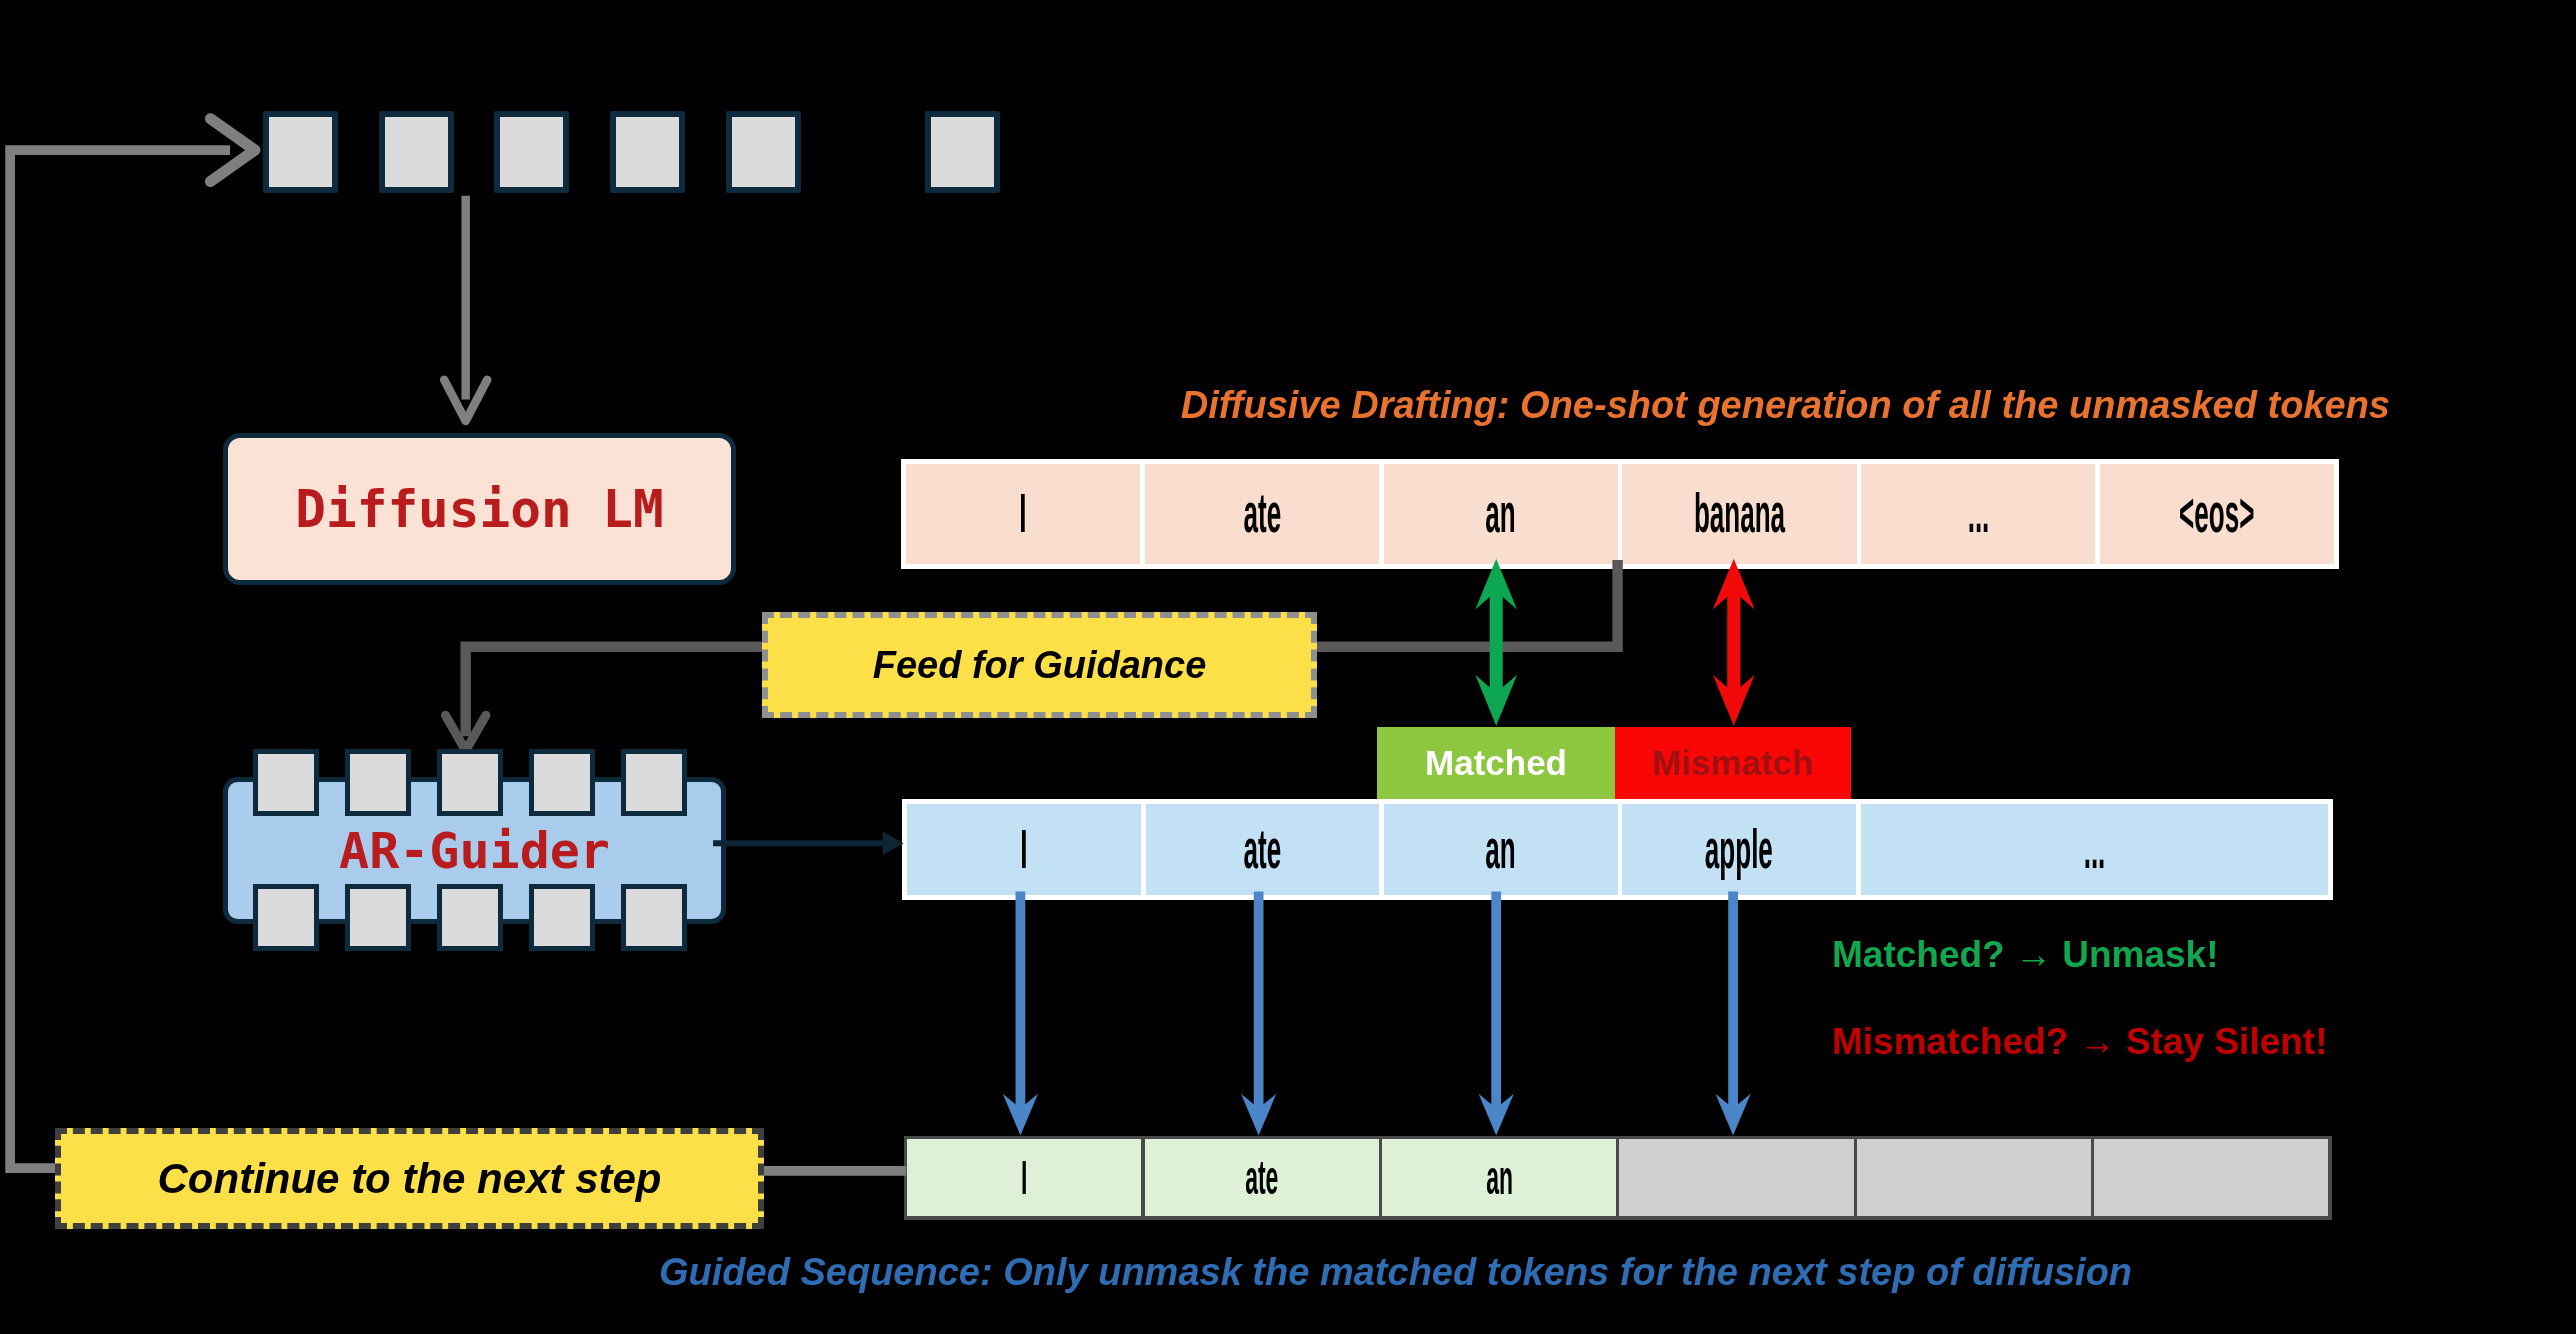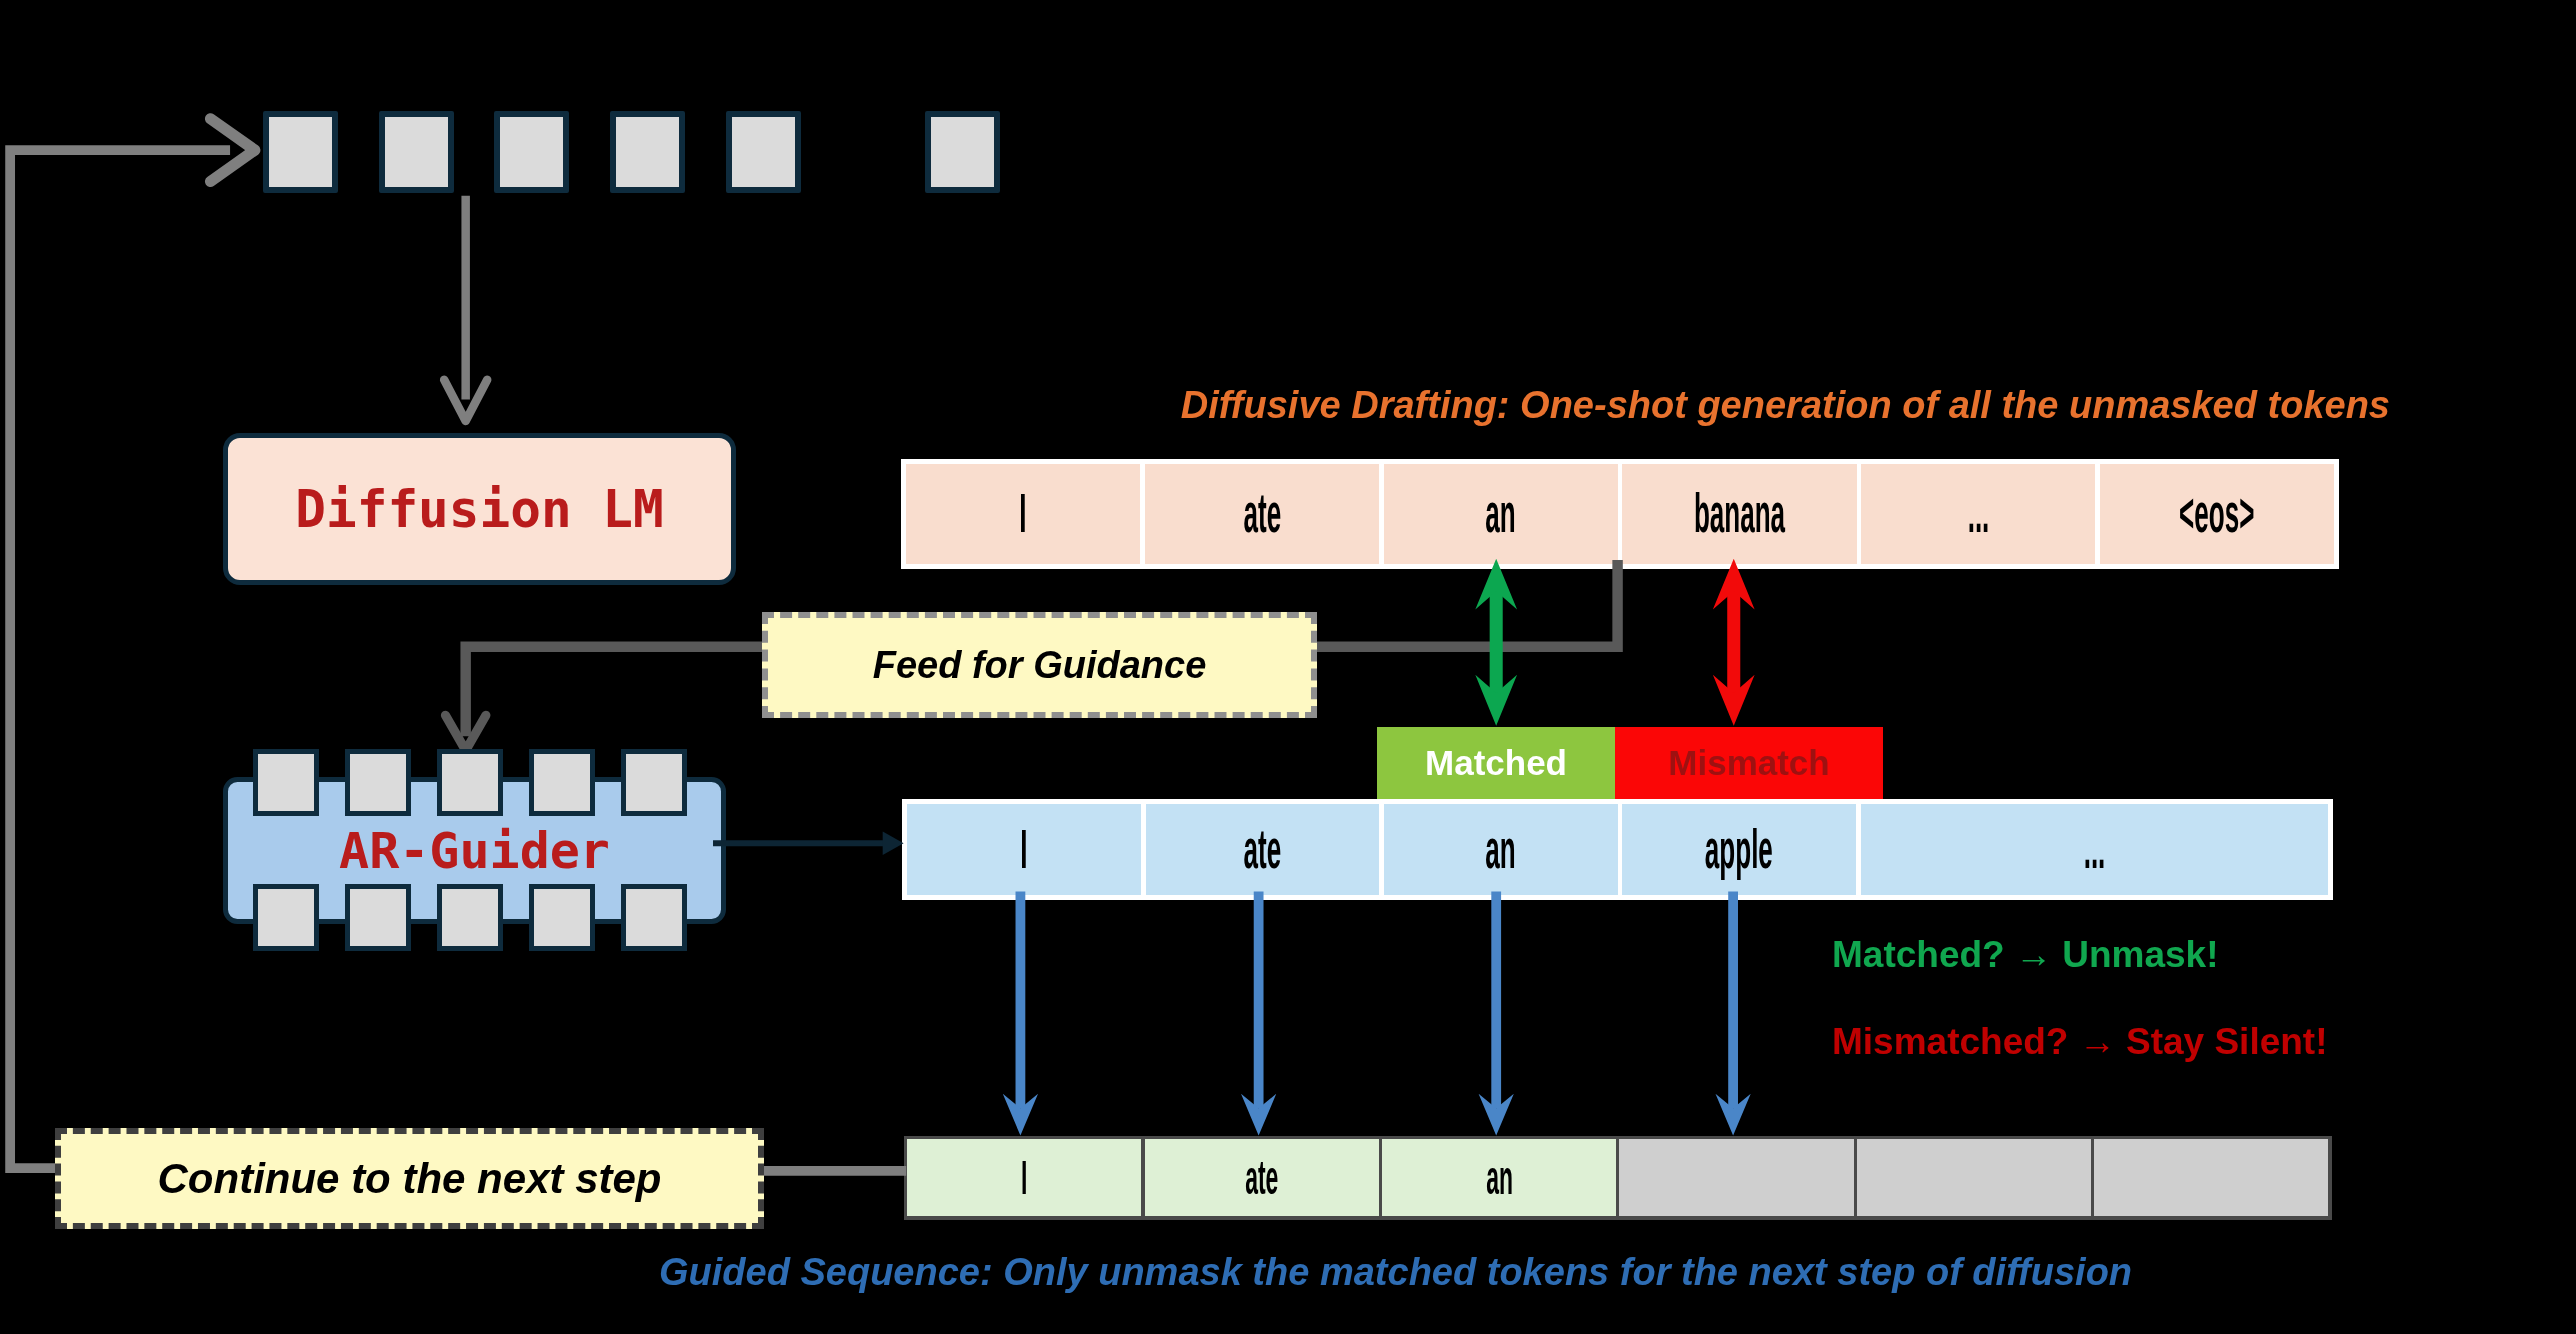--- a/index.html
+++ b/index.html
@@ -39,21 +39,21 @@
     font-weight:bold;color:#b91c1c;margin-left:8px;
   }
   #diffusion-lm{left:215px;top:433px;width:503px;height:142px;background:var(--peach-fill);border-radius:17px;font-size:51px;}
   #ar-guider-body{left:215px;top:777px;width:493px;height:137px;background:var(--chip-fill);border-radius:14.4px;font-size:50px;z-index:1;}
   .chip-pin{
     position:absolute;width:56px;height:57px;z-index:2;
     background:var(--pin-fill);border:5.9px solid var(--node-border);
   }
   
   .dashed-box{
-    position:absolute;background:#fef9c3;z-index:3;
+    position:absolute;background:#fde047;z-index:3;
     font-weight:bold;font-style:italic;color:#000;text-align:center;
   }
   #feed-box{left:762px;top:612px;width:543px;height:94px;border:6.5px dashed var(--dashed-gray);font-size:38px;}
   #continue-box{left:55px;top:1128px;width:697px;height:89px;border:6.5px dashed var(--dashed-dark);font-size:42px;justify-content:center;}
   
   .token-row{position:absolute;display:flex;z-index:1;}
   .row-light{background:#fff;padding:5.2px;gap:4.6px;}
   #draft-row{left:901px;top:459px;width:1428px;height:100px;}
   #guider-row{left:902px;top:799px;width:1421px;height:91px;}
   #guided-row{left:904px;top:1136px;width:1421px;height:77px;background:var(--guided-border);padding:3.3px;gap:3.3px;}
@@ -61,21 +61,21 @@
   #draft-row .cell{background:var(--draft-cell-fill);font-size:42px;}
   #guider-row .cell{background:var(--guider-cell-fill);font-size:42px;}
   #guider-row .cell.wide{flex:2;}
   #guided-row .cell{font-size:37px;}
   #guided-row .cell.unmasked{background:var(--guided-green-fill);}
   #guided-row .cell.masked{background:var(--guided-gray-fill);}
   .tok{display:inline-block;transform:scale(0.62,1.3);white-space:nowrap;}
   
   .tag{position:absolute;z-index:1;font-weight:bold;font-size:35px;}
   #matched-tag{left:1377px;top:727px;width:238px;height:72px;background:var(--matched-green);color:#fff;}
-  #mismatch-tag{left:1615px;top:727px;width:268px;height:72px;background:var(--mismatch-red);color:var(--mismatch-text);}
+  #mismatch-tag{left:1615px;top:727px;width:236px;height:72px;background:var(--mismatch-red);color:var(--mismatch-text);}
   
   .caption{position:absolute;font-weight:bold;font-style:italic;white-space:nowrap;z-index:1;}
   #drafting-caption{left:862px;top:384px;width:1528px;text-align:right;font-size:38px;color:var(--heading-orange);}
   #guided-caption{left:659px;top:1251px;width:1887px;text-align:left;font-size:38px;color:var(--caption-blue);}
   .rule-text{position:absolute;left:1832px;font-weight:bold;font-size:37px;font-style:normal;white-space:nowrap;z-index:1;}
   #matched-rule{top:934px;color:var(--rule-green);}
   #mismatched-rule{top:1021px;color:var(--rule-red);}
 </style>
 </head>
 <body>

